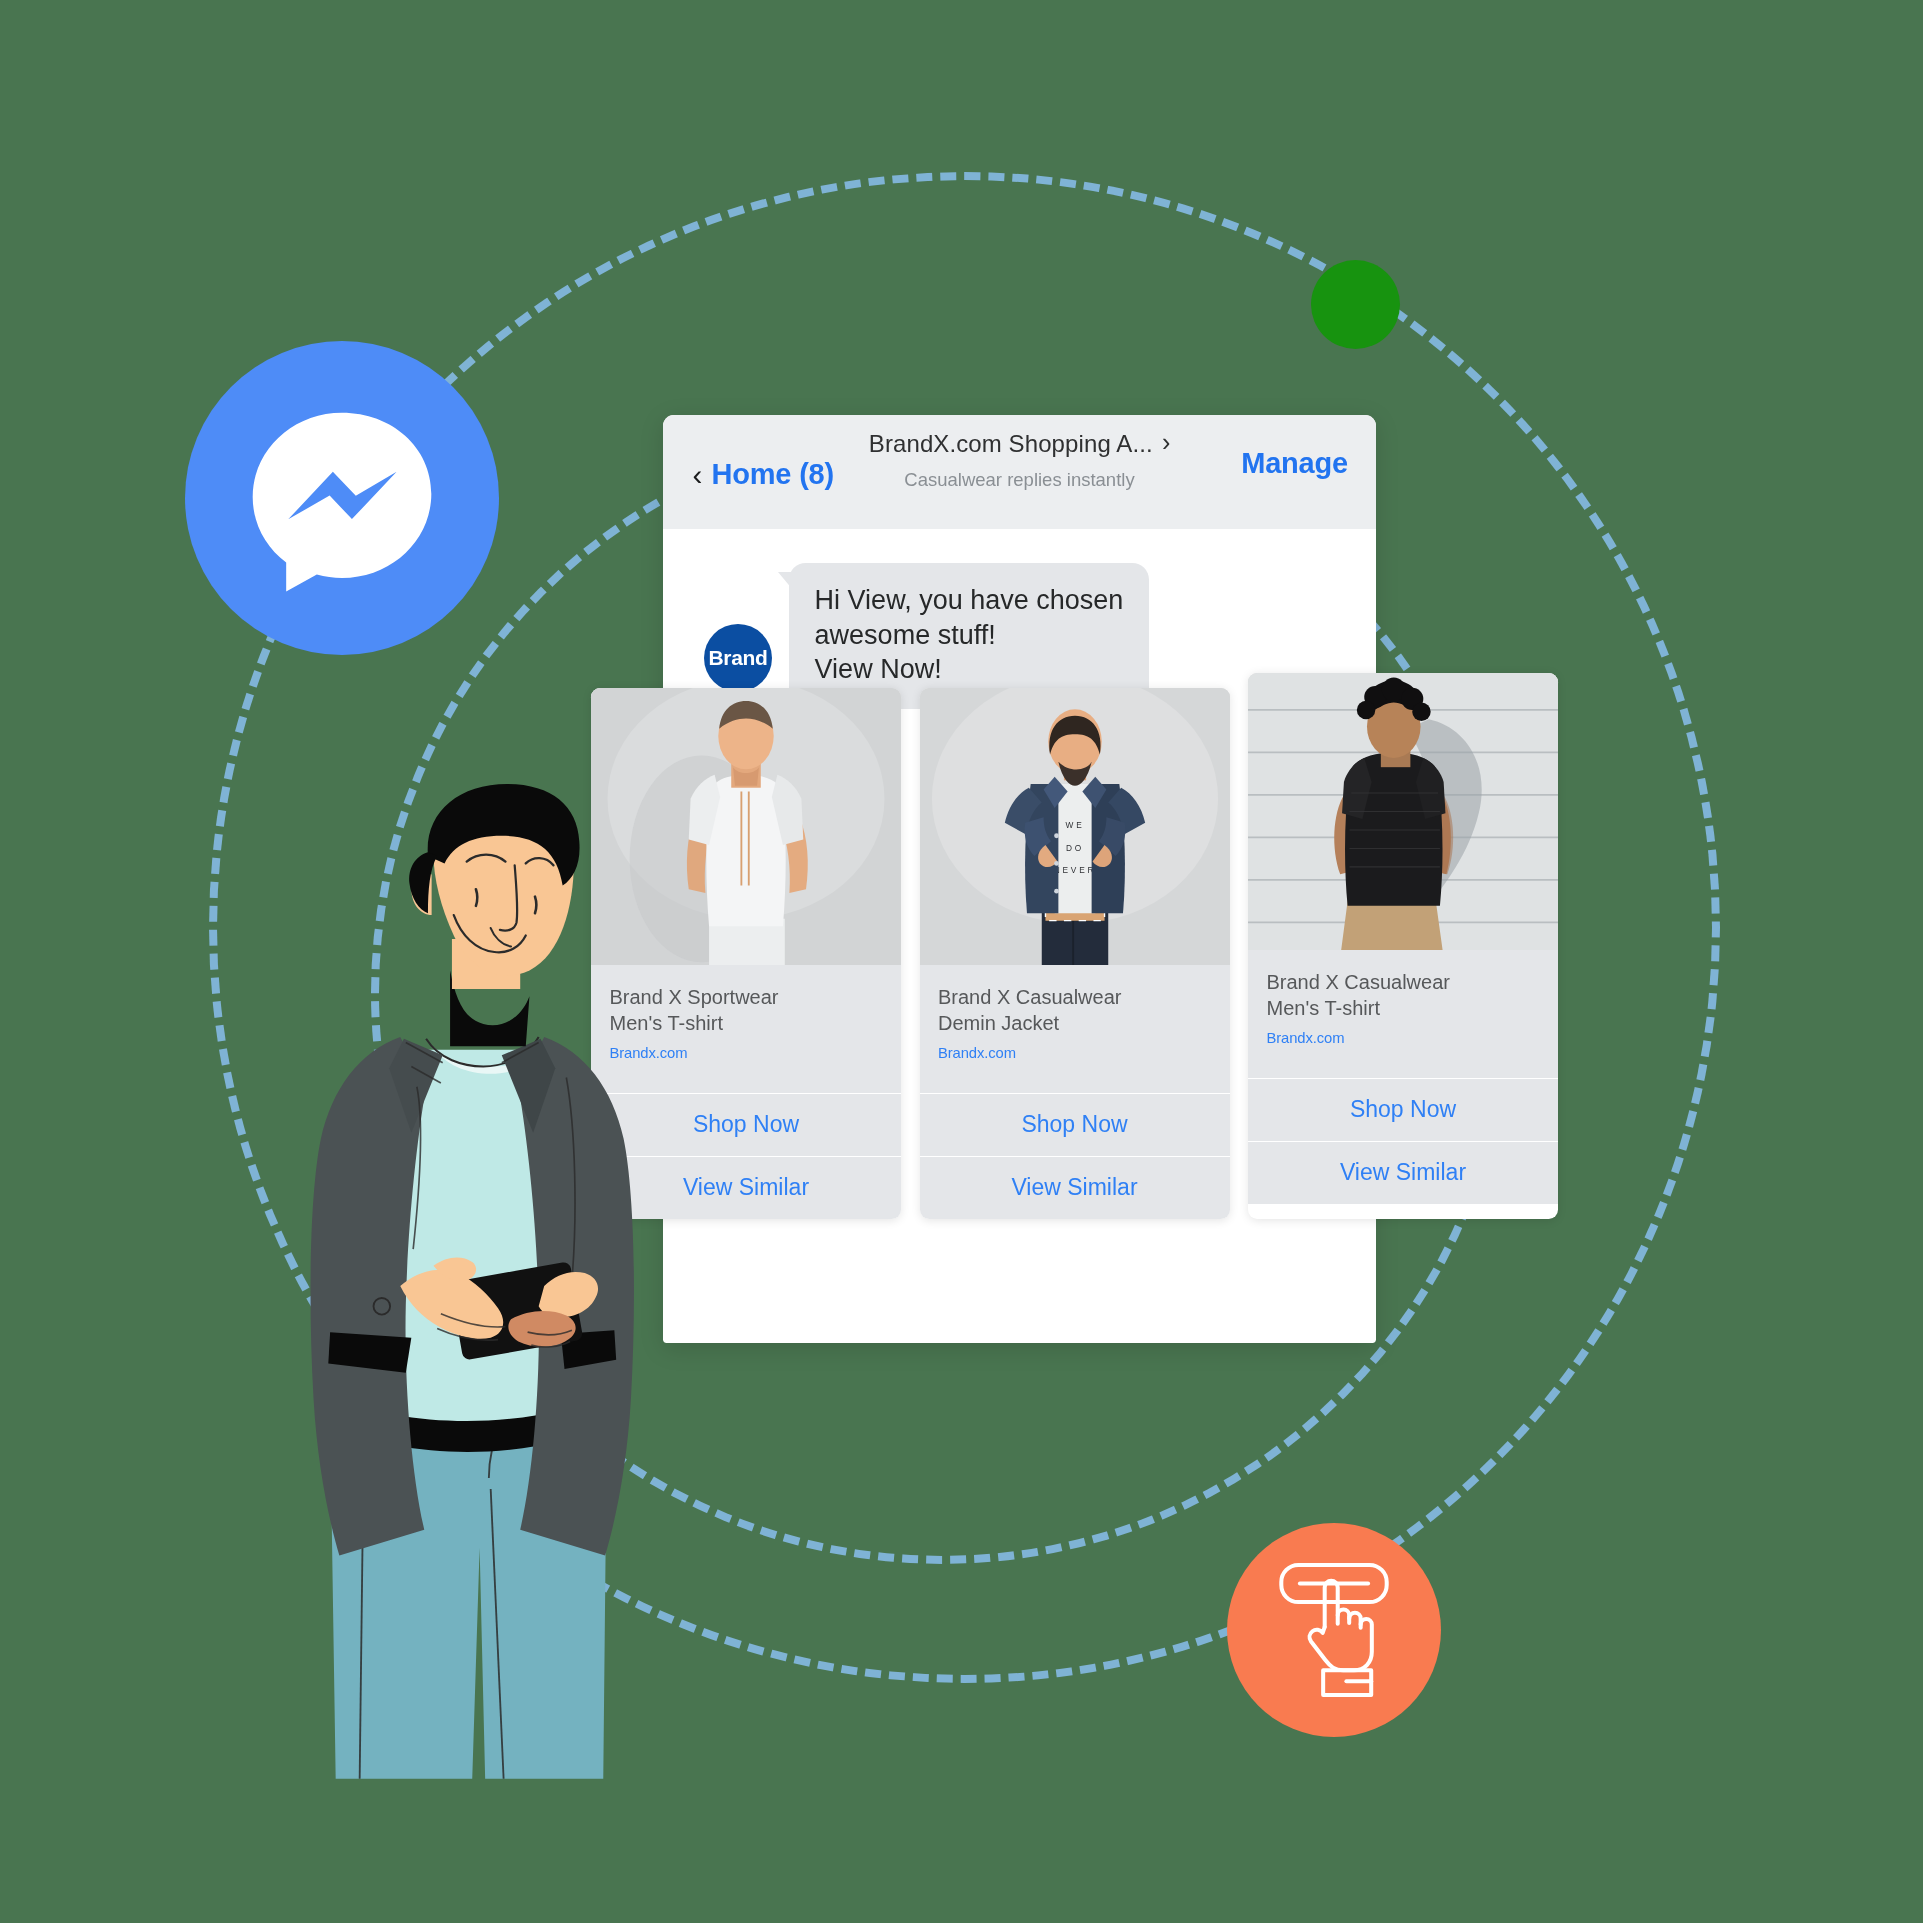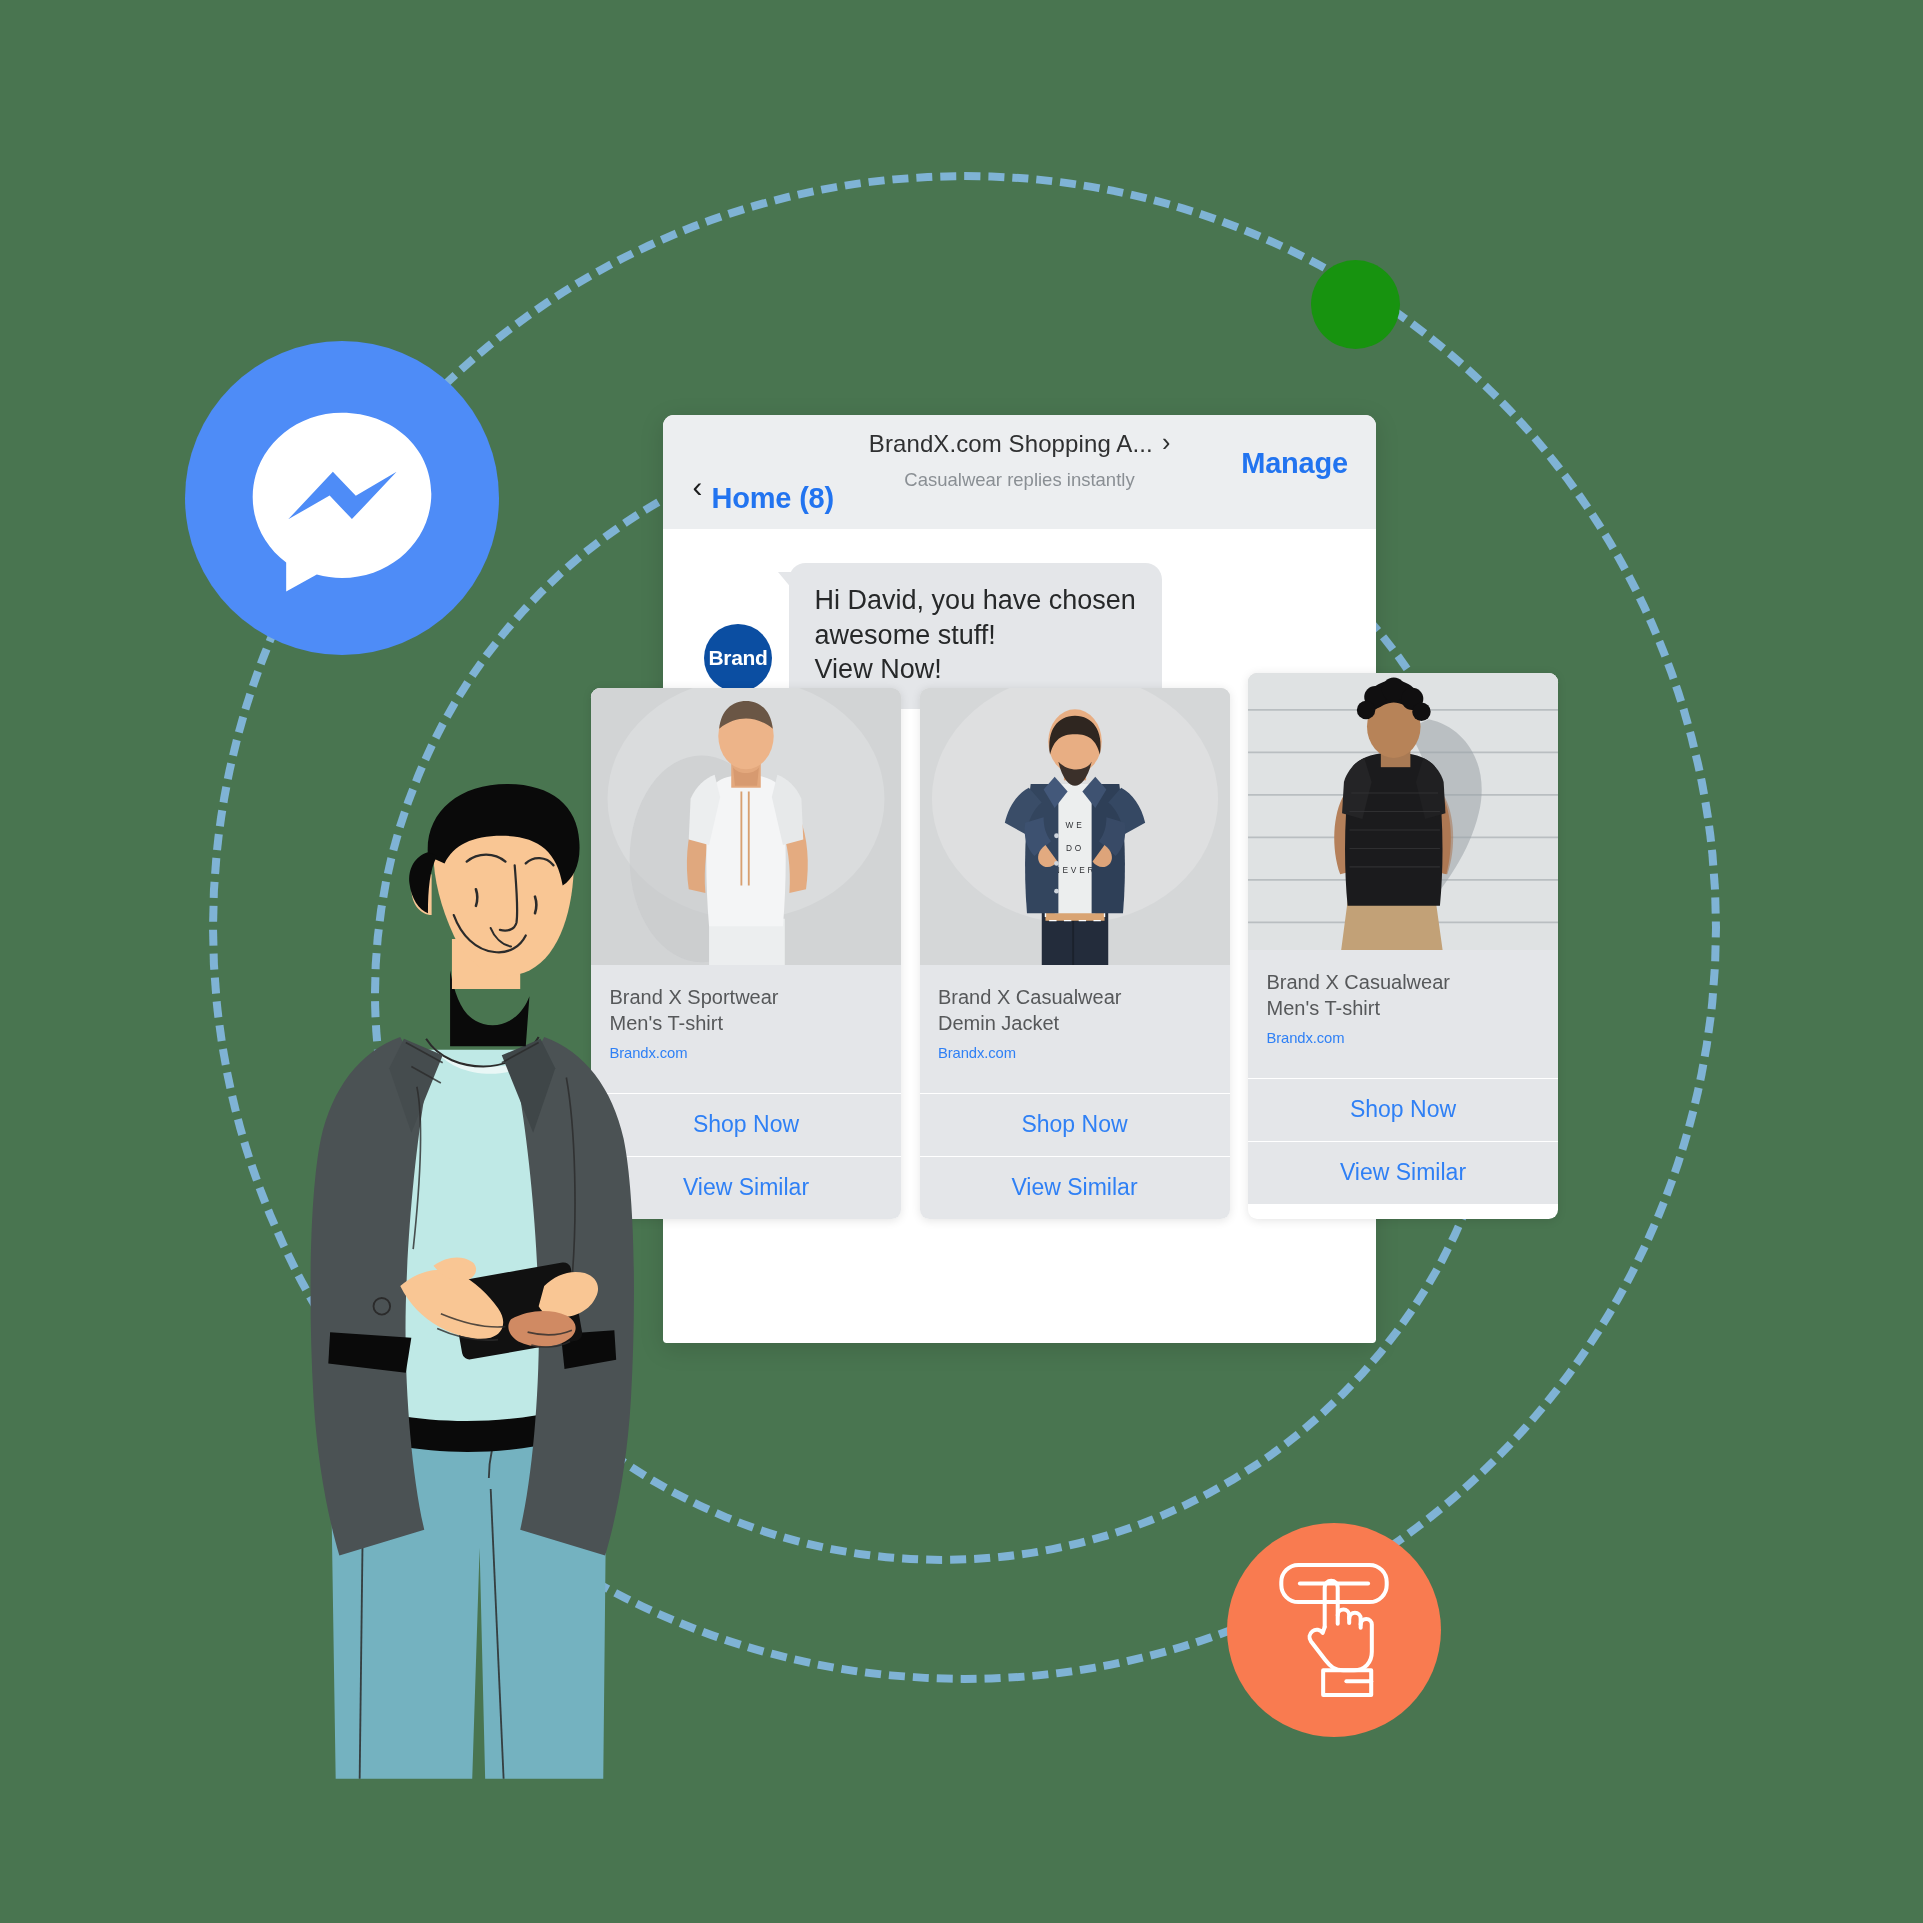--- a/index.html
+++ b/index.html
@@ -61,21 +61,21 @@
     font-size:25px;color:#2f3031;line-height:1;margin-top:-1.8px;
   }
   #chat-subtitle{
     position:absolute;left:0;right:0;top:54px;text-align:center;
     font-size:18.5px;color:#8a8f94;
   }
   #home-link{
     position:absolute;left:29.5px;top:43px;display:flex;align-items:center;gap:9.2px;
   }
   #back-chevron{font-size:29.5px;color:#1b1c1d;line-height:1;font-weight:400;}
-  #home-label{font-size:29px;font-weight:bold;color:#2274f0;letter-spacing:-0.2px;margin-top:24px;}
+  #home-label{font-size:29px;font-weight:bold;color:#2274f0;letter-spacing:-0.2px;}
   #manage-btn{
     position:absolute;right:28px;top:32px;
     font-size:29px;font-weight:bold;color:#2274f0;letter-spacing:-0.2px;
   }
 
   
   #message-row{
     position:absolute;left:41px;top:148px;display:flex;align-items:flex-end;gap:16.6px;
   }
   #brand-avatar{
@@ -178,21 +178,21 @@
       </div>
 
       <div id="chat-subtitle">Casualwear replies instantly</div>
 
       <div id="manage-btn">Manage</div>
     </div>
 
     <div id="message-row">
       <div id="brand-avatar">Brand</div>
       <div id="message-bubble">
-        <div class="msg-line">Hi David, you have chosen</div>
+        <div class="msg-line">Hi View, you have chosen</div>
         <div class="msg-line">awesome stuff!</div>
         <div class="msg-line">View Now!</div>
       </div>
     </div>
 
     <div id="carousel">
 
       <div class="product-card">
         <div class="product-photo">
           <svg class="ph-fig" viewBox="0 0 336 300" preserveAspectRatio="xMidYMid slice">

